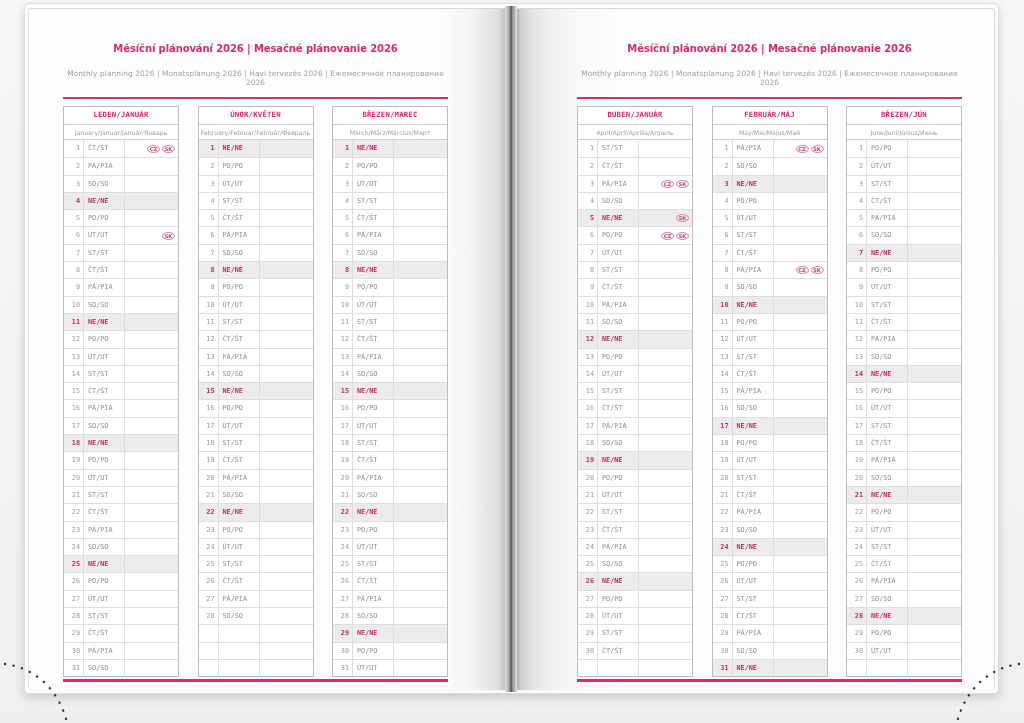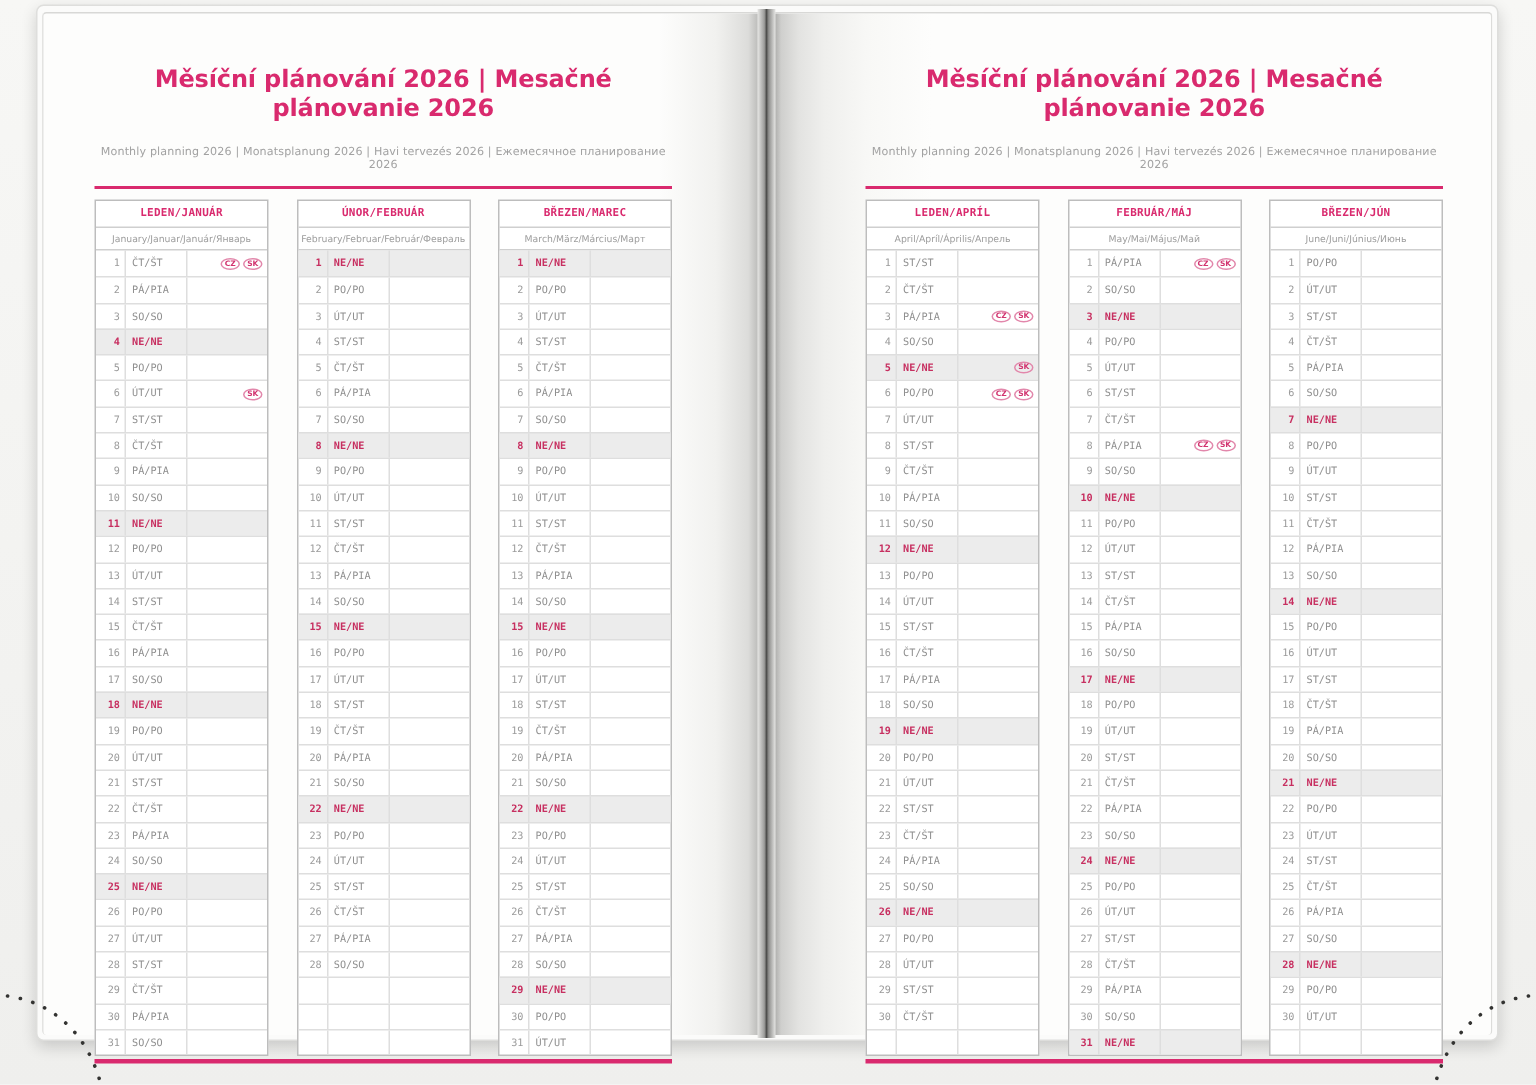--- a/index.html
+++ b/index.html
@@ -19,21 +19,21 @@
   .page-right { left:516px; width:479px;
     background:linear-gradient(to right, #a9a9a7 0%, #cfcfcd 1%, #e3e3e1 3.5%, #efefed 7%, #f8f8f6 13%, #fdfdfc 22%);
     border-right:1px solid #dcdcda; border-radius:0 3px 3px 0; }
   .gutter { position:absolute; left:505px; top:6px; width:12px; height:686px;
     background:linear-gradient(to right, #e8e8e6, #9c9c9a 38%, #4f4f4d 50%, #8e8e8c 62%, #e6e6e4); }
 
   .sheet { position:absolute; top:34px; width:385px; }
   .sheet-l { left:34px; }
   .sheet-r { left:61px; }
 
-  .p-title { text-align:center; font-size:16px; font-weight:bold; color:var(--accent,#d92a6e); letter-spacing:-0.1px; }
+  .p-title { text-align:center; font-size:10px; font-weight:bold; color:var(--accent,#d92a6e); letter-spacing:-0.1px; }
   .p-sub { margin-top:15px; text-align:center; font-size:7.4px; color:#a2a2a2; letter-spacing:0.1px; }
   .rule-top { margin-top:10px; height:2px; background:var(--accent,#d92a6e); }
   .months { display:flex; justify-content:space-between; margin-top:7px; }
   .rule-bottom { margin-top:2px; height:2.5px; background:var(--accent,#d92a6e); }
 
   .month { width:116px; border:1px solid #bdbdbd; background:#fff; }
   .m-head { height:17px; line-height:16px; text-align:center; font-family:"DejaVu Sans Mono", monospace;
     font-size:7.3px; font-weight:bold; color:var(--accent,#d92a6e); letter-spacing:0.2px; }
   .m-sub { height:16px; line-height:15px; text-align:center; font-size:6.2px; color:#9d9d9d;
     border-top:1px solid #cfcfcf; border-bottom:1px solid #cfcfcf; }
@@ -226,21 +226,21 @@
               <div class="c c-day">PÁ/PIA</div>
               <div class="c c-notes"></div>
             </div>
             <div class="row">
               <div class="c c-num">31</div>
               <div class="c c-day">SO/SO</div>
               <div class="c c-notes"></div>
             </div>
           </div>
           <div class="month">
-            <div class="m-head">ÚNOR/FEBRUÁR</div>
+            <div class="m-head">ÚNOR/KVĚTEN</div>
             <div class="m-sub">February/Februar/Február/Февраль</div>
             <div class="row sun">
               <div class="c c-num">1</div>
               <div class="c c-day">NE/NE</div>
               <div class="c c-notes"></div>
             </div>
             <div class="row">
               <div class="c c-num">2</div>
               <div class="c c-day">PO/PO</div>
               <div class="c c-notes"></div>
@@ -555,21 +555,21 @@
     </div>
   </div>
 
   <div class="page page-right">
     <div class="sheet sheet-r">
       <div class="p-title">Měsíční plánování 2026 | Mesačné plánovanie 2026</div>
       <div class="p-sub">Monthly planning 2026 | Monatsplanung 2026 | Havi tervezés 2026 | Ежемесячное планирование 2026</div>
       <div class="rule-top"></div>
       <div class="months">
           <div class="month">
-            <div class="m-head">LEDEN/APRÍL</div>
+            <div class="m-head">DUBEN/JANUÁR</div>
             <div class="m-sub">April/Apríl/Április/Апрель</div>
             <div class="row">
               <div class="c c-num">1</div>
               <div class="c c-day">ST/ST</div>
               <div class="c c-notes"></div>
             </div>
             <div class="row">
               <div class="c c-num">2</div>
               <div class="c c-day">ČT/ŠT</div>
               <div class="c c-notes"></div>

